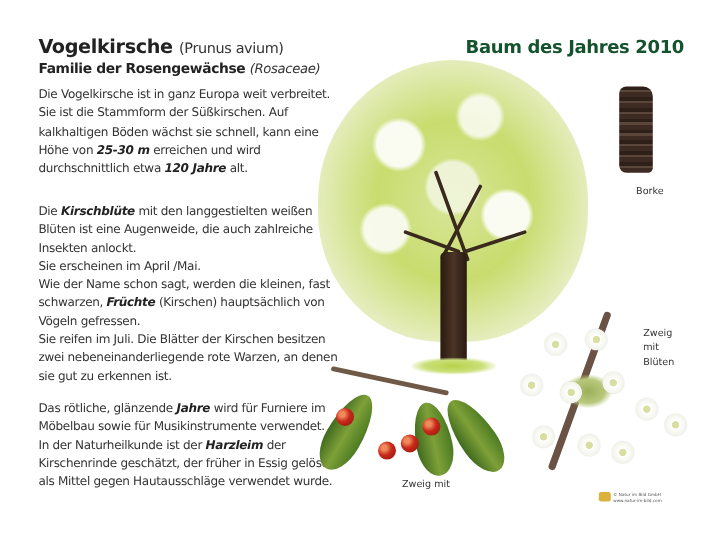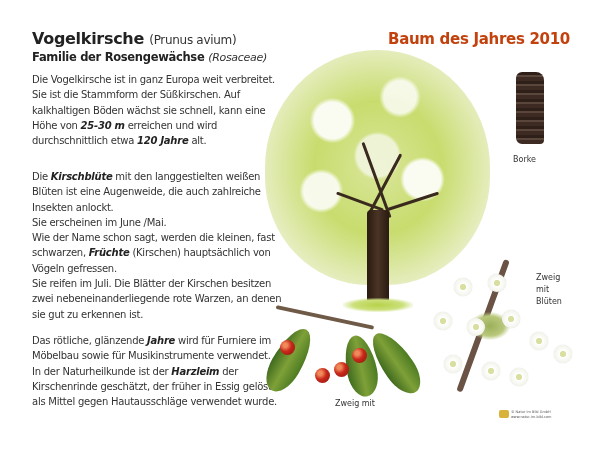--- a/index.html
+++ b/index.html
@@ -5,21 +5,21 @@
     * { margin: 0; padding: 0; box-sizing: border-box; }
     html, body { width: 600px; height: 450px; background: #ffffff; overflow: hidden; }
     body { position: relative; font-family: "DejaVu Sans", "Liberation Sans", sans-serif; color: #2a2a2a; }
 
     .title-block { position: absolute; left: 32px; top: 30px; }
     .title { font-size: 16px; font-weight: bold; color: #222; letter-spacing: -0.3px; line-height: 18px; }
     .title .latin { font-weight: normal; font-size: 12px; color: #333; }
     .subtitle { font-size: 11.5px; font-weight: bold; color: #222; letter-spacing: -0.3px; line-height: 16px; text-align: right; }
     .subtitle .latin { font-weight: normal; font-style: italic; font-size: 11px; color: #333; }
 
-    .year-title { position: absolute; right: 30px; top: 30px; font-size: 15px; font-weight: bold; color: #c2410c; letter-spacing: -0.3px; }
+    .year-title { position: absolute; right: 30px; top: 30px; font-size: 15px; font-weight: bold; color: #14532d; letter-spacing: -0.3px; }
 
     .text-col { position: absolute; left: 32px; width: 250px; font-size: 10px; line-height: 15.3px; color: #333; letter-spacing: -0.25px; }
     .text-col b { color: #222; font-style: italic; }
     .p1 { top: 72px; }
     .p2 { top: 169px; }
     .p3 { top: 333px; }
 
     
     .tree { position: absolute; left: 265px; top: 50px; width: 225px; height: 270px; }
     .crown { position: absolute; left: 0; top: 0; width: 225px; height: 235px; border-radius: 50% 50% 46% 46%;
@@ -31,21 +31,21 @@
         radial-gradient(circle at 50% 45%, rgba(240,245,220,0.9) 0 12%, transparent 14%),
         radial-gradient(ellipse at 50% 50%, #d9e69a 0%, #c8dc6e 40%, #e8efc6 75%, rgba(255,255,255,0) 100%);
     }
     .branch { position: absolute; background: #3a2a1e; border-radius: 2px; }
     .trunk { position: absolute; left: 102px; top: 160px; width: 22px; height: 95px; background: linear-gradient(90deg, #2a1a10, #4a3426, #2a1a10); border-radius: 4px 4px 2px 2px; }
     .grass { position: absolute; left: 78px; top: 248px; width: 70px; height: 14px; background: radial-gradient(ellipse at center, #b7d24a 0%, #cbe07a 50%, rgba(255,255,255,0) 75%); }
 
     
     .bark { position: absolute; left: 516px; top: 72px; width: 28px; height: 72px; border-radius: 6px 8px 4px 6px;
       background: repeating-linear-gradient(0deg, #3d2a22 0 4px, #5b463c 4px 6px, #2e1f19 6px 9px); }
-    .bark-label { position: absolute; left: 513px; top: 155px; width: 40px; text-align: left; font-size: 8px; color: #333; }
+    .bark-label { position: absolute; left: 513px; top: 155px; width: 40px; text-align: right; font-size: 8px; color: #333; }
 
     
     .blossom { position: absolute; left: 432px; top: 260px; width: 140px; height: 135px; }
     .twig { position: absolute; left: 50px; top: 0; width: 6px; height: 140px; background: #6a5244; transform: rotate(24deg); transform-origin: top center; border-radius: 3px; }
     .flower { position: absolute; width: 18px; height: 18px; border-radius: 50%; background: radial-gradient(circle, #d8dfa0 0 22%, #ffffff 26%, #f2f4ea 70%, rgba(255,255,255,0) 72%); box-shadow: 0 0 1px #bbb; }
     .leafcluster { position: absolute; left: 38px; top: 52px; width: 40px; height: 28px; background: radial-gradient(ellipse, #9bb05a 0%, #b9c87c 50%, rgba(255,255,255,0) 72%); }
     .blossom-label { position: absolute; left: 536px; top: 272px; width: 44px; text-align: left; font-size: 8px; line-height: 12px; color: #333; }
 
     
     .cherry-branch { position: absolute; left: 266px; top: 300px; width: 155px; height: 95px; }
@@ -73,21 +73,21 @@
 </div>
 
 <div class="year-title">Baum des Jahres 2010</div>
 
 <p class="text-col p1">
   <span>Die Vogelkirsche ist in ganz Europa weit verbreitet. Sie ist die Stammform der Süßkirschen. Auf kalkhaltigen Böden wächst sie schnell, kann eine Höhe von </span><b>25-30 m</b><span> erreichen und wird durchschnittlich etwa </span><b>120 Jahre</b><span> alt.</span>
 </p>
 
 <p class="text-col p2">
   <span>Die </span><b>Kirschblüte</b><span> mit den langgestielten weißen Blüten ist eine Augenweide, die auch zahlreiche Insekten anlockt.</span><br>
-  <span>Sie erscheinen im June /Mai.</span><br>
+  <span>Sie erscheinen im April /Mai.</span><br>
   <span>Wie der Name schon sagt, werden die kleinen, fast schwarzen, </span><b>Früchte</b><span> (Kirschen) hauptsächlich von Vögeln gefressen.</span><br>
   <span>Sie reifen im Juli. Die Blätter der Kirschen besitzen zwei nebeneinanderliegende rote Warzen, an denen sie gut zu erkennen ist.</span>
 </p>
 
 <p class="text-col p3">
   <span>Das rötliche, glänzende </span><b>Jahre</b><span> wird für Furniere im Möbelbau sowie für Musikinstrumente verwendet. In der Naturheilkunde ist der </span><b>Harzleim</b><span> der Kirschenrinde geschätzt, der früher in Essig gelöst als Mittel gegen Hautausschläge verwendet wurde.</span>
 </p>
 
 <div class="tree">
   <div class="crown"></div>

